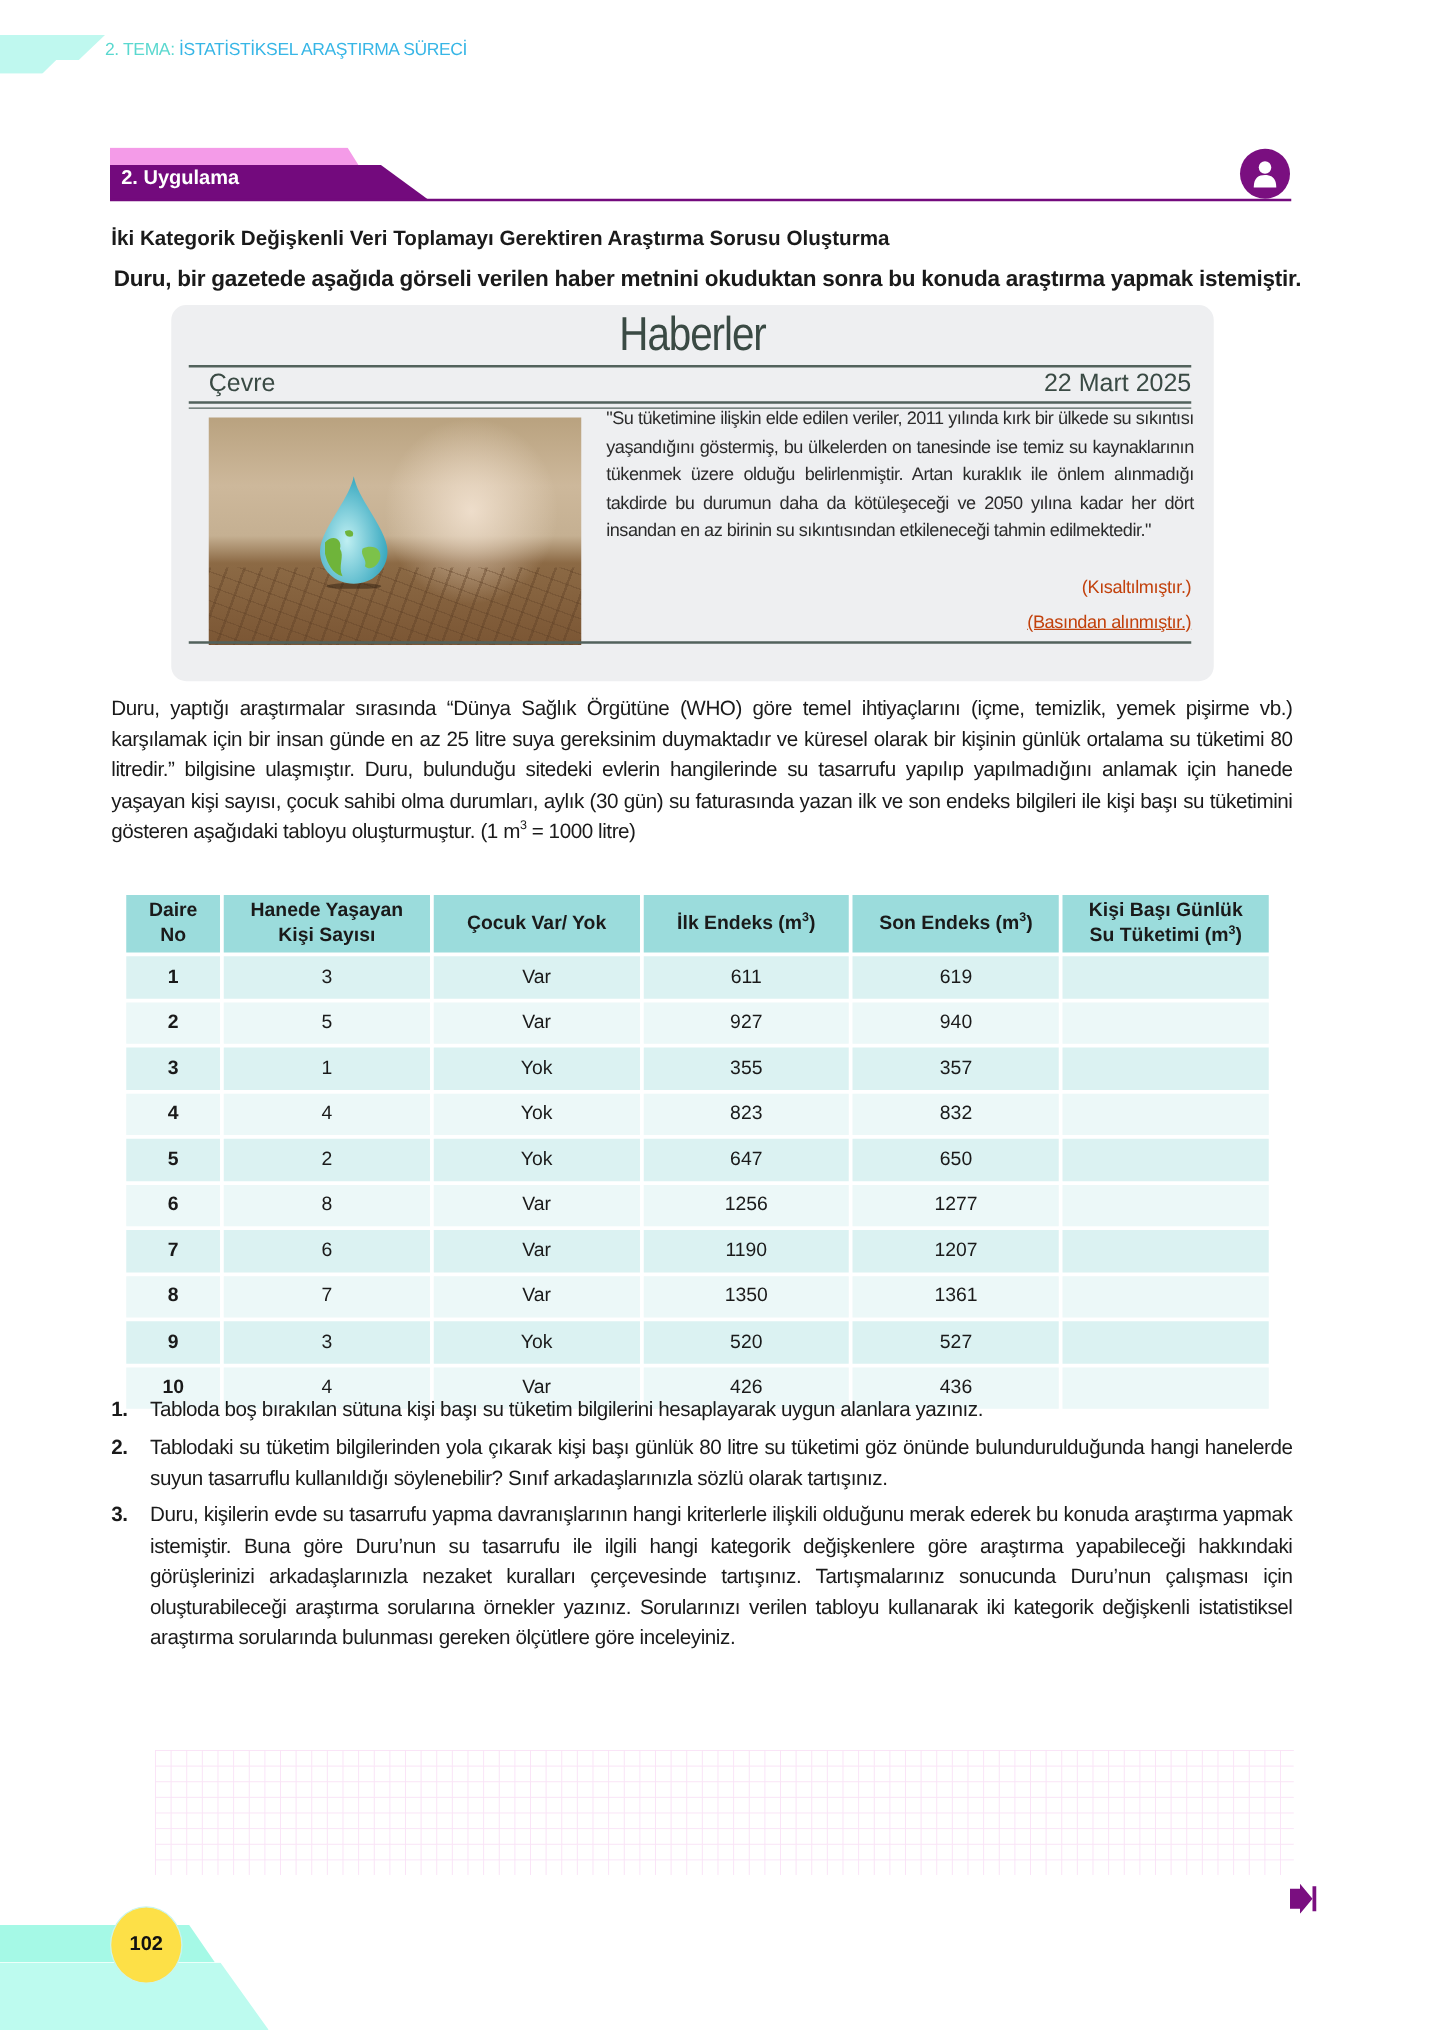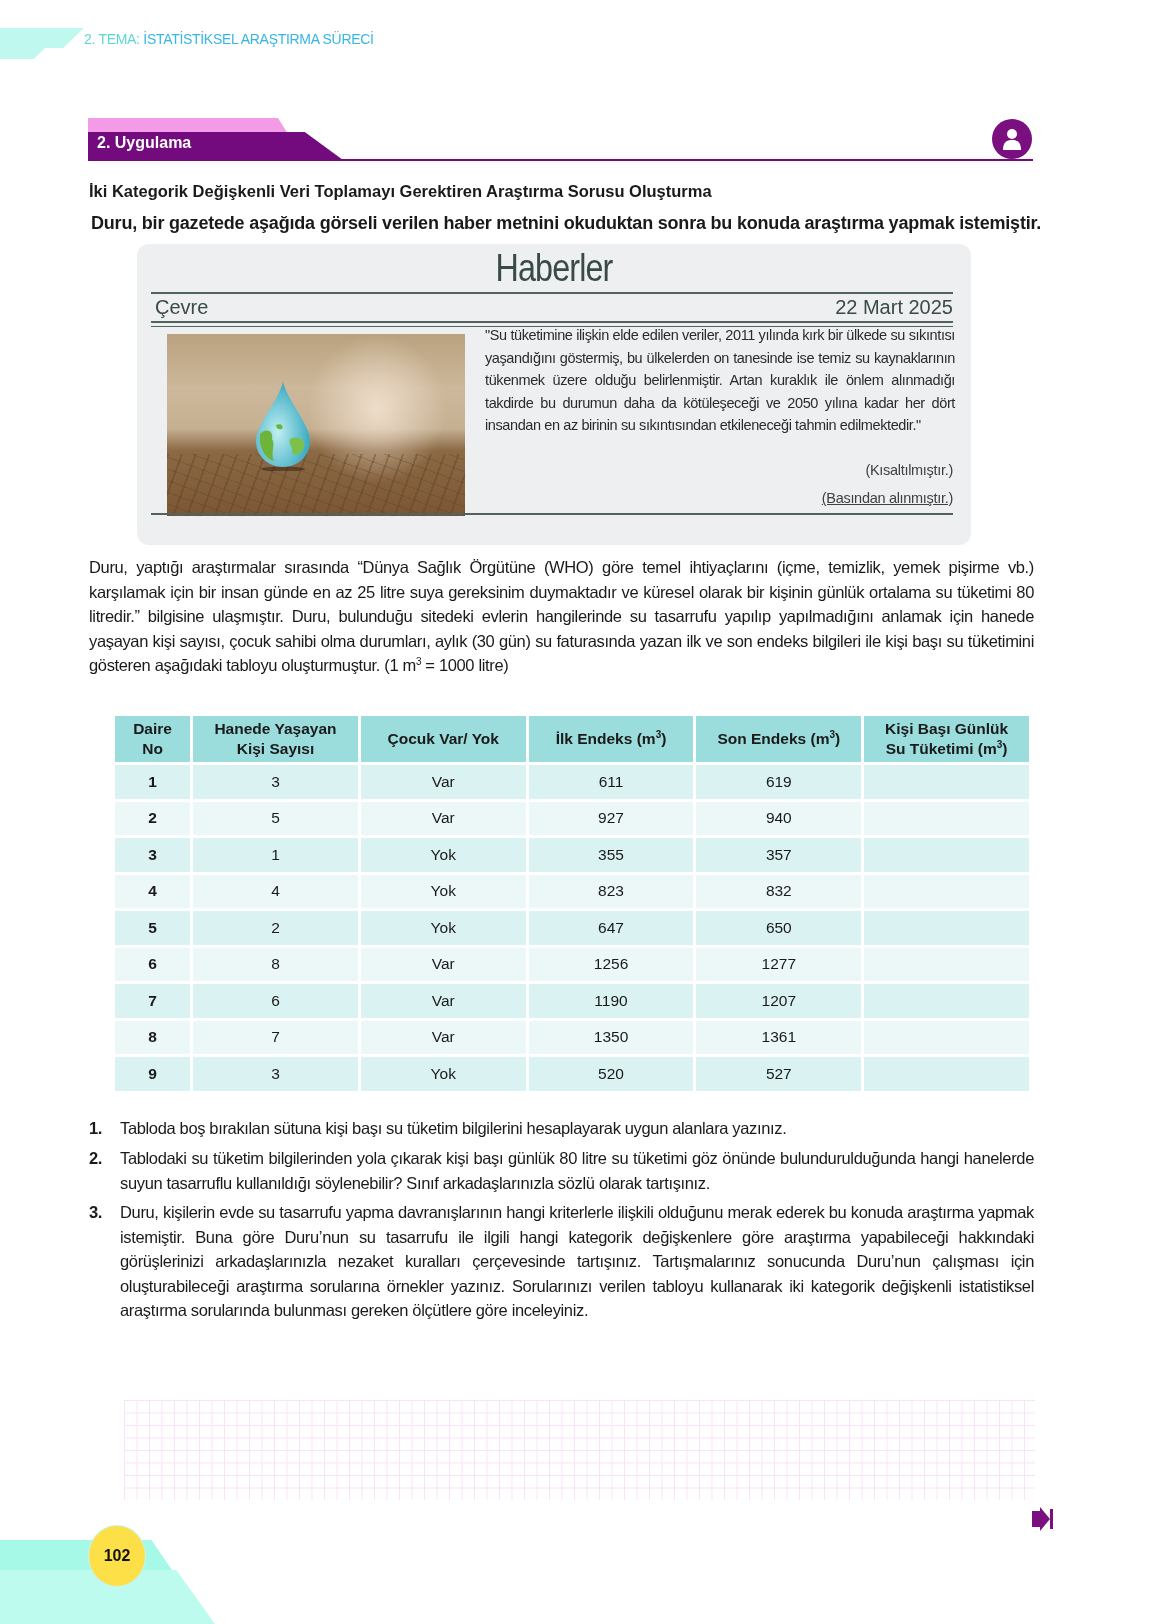--- a/index.html
+++ b/index.html
@@ -22,36 +22,36 @@
   .section-title { position: absolute; left: 97px; top: 134px; color: #fff; font-size: 16px; font-weight: bold; }
   .person-badge { position: absolute; left: 992px; top: 119px; width: 40px; height: 40px; border-radius: 50%; background: #7a0f80; display: flex; align-items: center; justify-content: center; }
 
   .h-title { position: absolute; left: 89px; top: 182px; font-size: 16.5px; font-weight: bold; text-align: center; }
   .intro { position: absolute; left: 91px; top: 213px; font-size: 18px; letter-spacing: -0.2px; font-weight: bold; }
 
   
   .news { position: absolute; left: 137px; top: 244px; width: 834px; height: 301px; background: #eeeff1; border-radius: 12px; }
   .news-title { position: absolute; left: 0; width: 100%; top: 3px; text-align: center; font-size: 38px; color: #3a4a44; letter-spacing: -1px; font-family: "Liberation Sans Narrow", "Liberation Sans", sans-serif; transform: scaleX(0.85); }
   .rule { position: absolute; left: 14px; width: 802px; background: #52625c; }
-  .news-cat { position: absolute; left: 18px; top: 52px; font-size: 20px; color: #3a4a44; }
+  .news-cat { position: absolute; left: 30px; top: 52px; font-size: 20px; color: #3a4a44; }
   .news-date { position: absolute; right: 18px; top: 52px; font-size: 20px; color: #3a4a44; }
   .news-img { position: absolute; left: 30px; top: 90px; width: 298px; height: 182px; overflow: hidden;
     background: linear-gradient(180deg, #b9a27f 0%, #cdb89b 30%, #c5b092 52%, #8c6a45 64%, #7b5634 100%); }
   .news-img .glow { position: absolute; left: 140px; top: 0; width: 140px; height: 150px; background: radial-gradient(ellipse at center, rgba(250,235,220,0.75), rgba(250,235,220,0) 70%); }
   .news-img .crack { position: absolute; left: 0; top: 120px; width: 100%; height: 62px;
     background: repeating-linear-gradient(110deg, rgba(90,60,35,0.35) 0 2px, transparent 2px 13px), repeating-linear-gradient(20deg, rgba(90,60,35,0.3) 0 1px, transparent 1px 11px); }
   .news-img .drop { position: absolute; left: 87px; top: 45px; width: 58px; height: 92px; }
   .news-text { position: absolute; left: 348px; top: 80px; width: 470px; font-size: 14.5px; line-height: 22.5px; color: #2b2b2b; text-align: justify; letter-spacing: -0.4px; }
-  .news-src { position: absolute; right: 18px; font-size: 14.5px; color: #404040; text-align: right; letter-spacing: -0.3px; }
+  .news-src { position: absolute; right: 18px; font-size: 14.5px; color: #c2410c; text-align: right; letter-spacing: -0.3px; }
 
   .para { position: absolute; left: 89px; top: 555px; width: 945px; font-size: 16.5px; line-height: 24.5px; text-align: justify; letter-spacing: -0.35px; }
   sup { font-size: 10px; vertical-align: super; line-height: 0; }
 
   
-  table.data { position: absolute; left: 115px; top: 716px; width: 920px; border-collapse: separate; border-spacing: 3px 3px; margin-left: -3px; margin-top: -3px; }
+  table.data { position: absolute; left: 101px; top: 716px; width: 920px; border-collapse: separate; border-spacing: 3px 3px; margin-left: -3px; margin-top: -3px; }
   table.data th { background: #9bdcdc; font-size: 15.5px; font-weight: bold; height: 46px; line-height: 20px; color: #1a1a1a; padding: 0 4px; }
   table.data td { height: 33.5px; font-size: 15.5px; text-align: center; color: #1a1a1a; }
   table.data tr:nth-child(odd) td { background: #dbf2f2; }
   table.data tr:nth-child(even) td { background: #ecf8f8; }
   table.data td.no { font-weight: bold; }
 
   .q { position: absolute; left: 89px; width: 945px; font-size: 16.5px; line-height: 24.5px; letter-spacing: -0.35px; }
   .q .num { position: absolute; left: 0; top: 0; font-weight: bold; }
   .q .txt { margin-left: 31px; text-align: justify; }
 
@@ -204,20 +204,28 @@
         <td></td>
       </tr>
     <tr>
         <td class="no">9</td>
         <td>3</td>
         <td>Yok</td>
         <td>520</td>
         <td>527</td>
         <td></td>
       </tr>
+    <tr>
+        <td class="no">10</td>
+        <td>4</td>
+        <td>Var</td>
+        <td>426</td>
+        <td>436</td>
+        <td></td>
+      </tr>
   </tbody>
 </table>
 
 <div class="q" style="top:1116px;">
   <span class="num">1.</span>
   <div class="txt">Tabloda boş bırakılan sütuna kişi başı su tüketim bilgilerini hesaplayarak uygun alanlara yazınız.</div>
 </div>
 <div class="q" style="top:1146px;">
   <span class="num">2.</span>
   <div class="txt">Tablodaki su tüketim bilgilerinden yola çıkarak kişi başı günlük 80 litre su tüketimi göz önünde bulundurulduğunda hangi hanelerde suyun tasarruflu kullanıldığı söylenebilir? Sınıf arkadaşlarınızla sözlü olarak tartışınız.</div>

